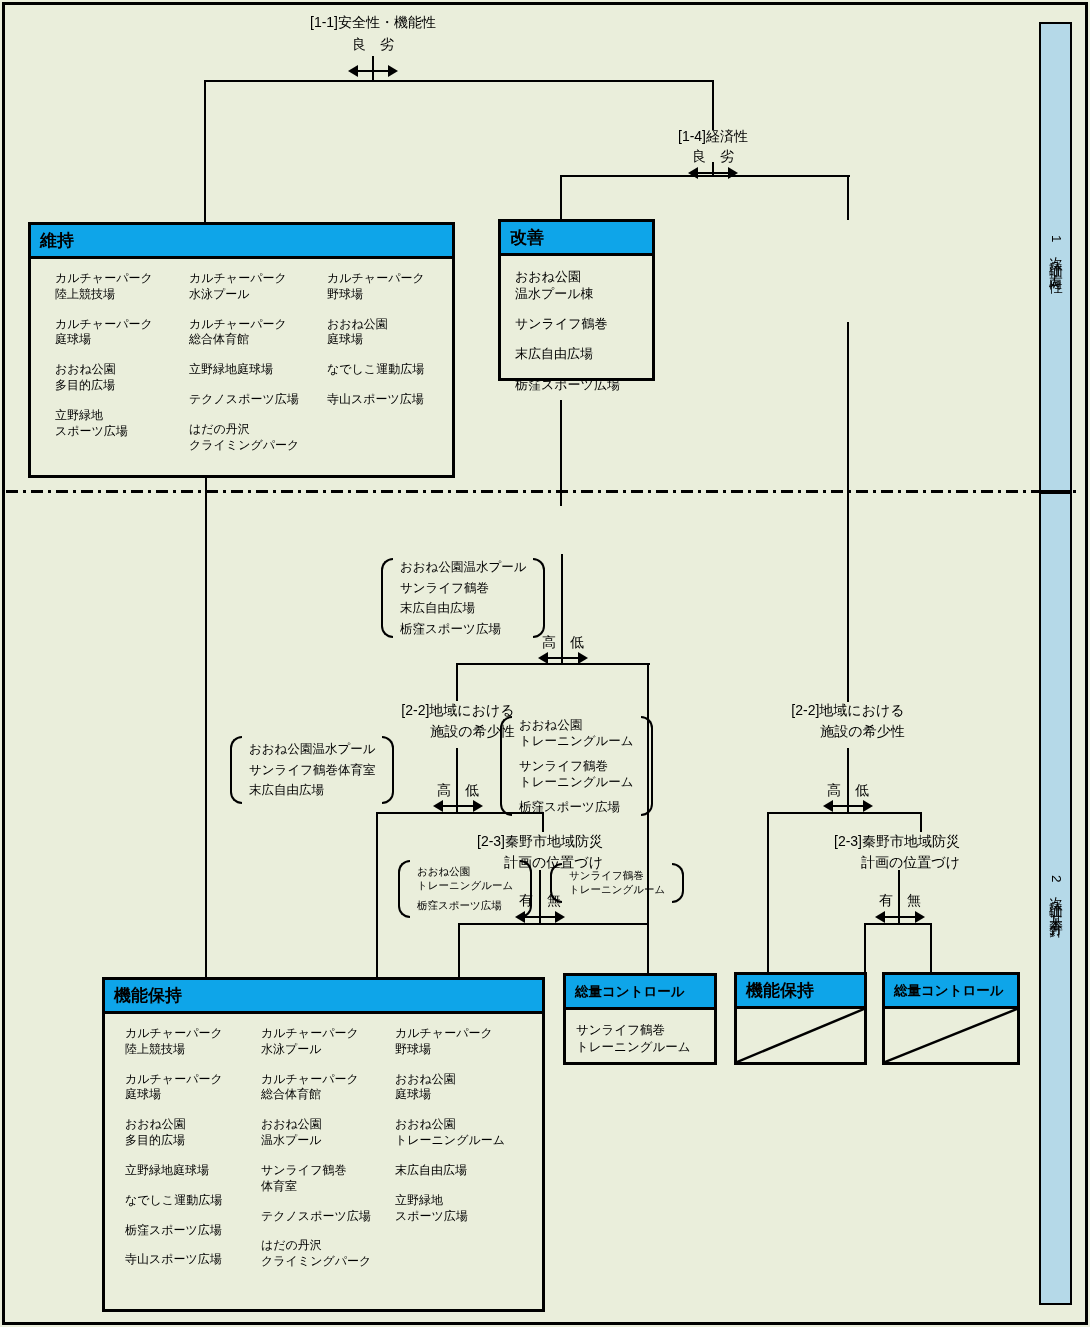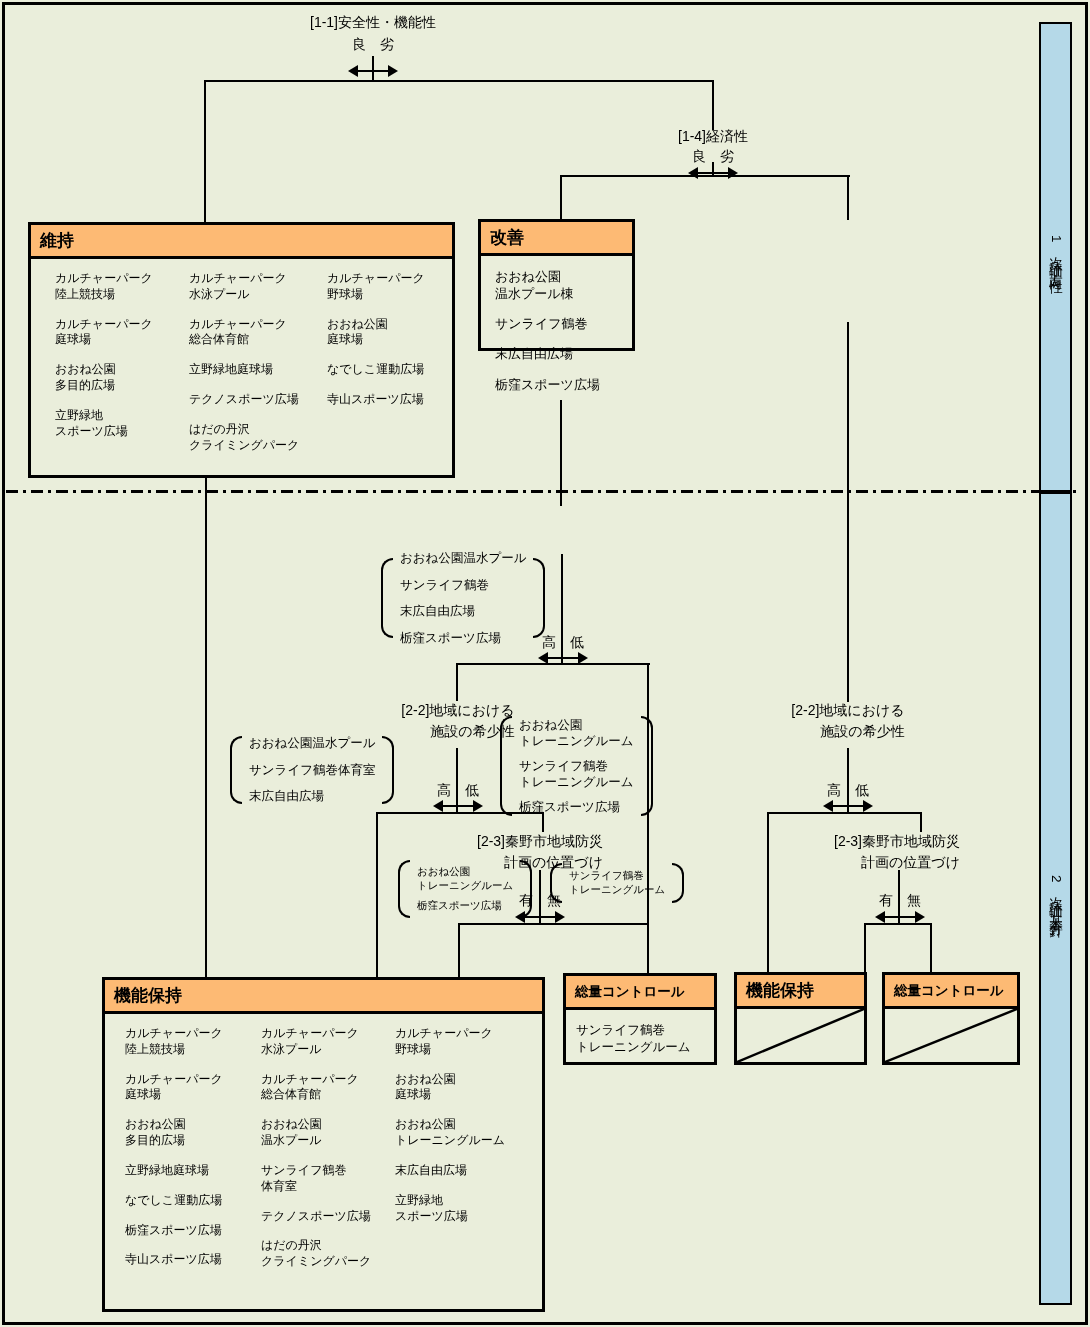--- a/index.html
+++ b/index.html
@@ -17,34 +17,34 @@
   .pair{position:absolute;transform:translateX(-50%);display:flex;gap:14px;font-size:14px;z-index:3;}
   
   .arr{position:absolute;transform:translateX(-50%);display:flex;align-items:center;width:50px;height:13px;}
   .arr i{display:block;}
   .arr .tl{width:0;height:0;border-top:6px solid transparent;border-bottom:6px solid transparent;border-right:10px solid #000;}
   .arr .tr{width:0;height:0;border-top:6px solid transparent;border-bottom:6px solid transparent;border-left:10px solid #000;}
   .arr .ml{flex:1;height:2px;background:#000;}
   
   .box{position:absolute;border:3px solid #000;background:#eaeedb;box-sizing:border-box;
        display:flex;flex-direction:column;z-index:2;}
-  .box-h{height:31px;background:#fdba74;border-bottom:3px solid #000;font-weight:bold;
+  .box-h{height:31px;background:#0ea5e9;border-bottom:3px solid #000;font-weight:bold;
          font-size:17px;display:flex;align-items:center;padding:0 9px;flex:0 0 auto;}
   .box-h.small{font-size:13.5px;}
   .box-b{position:relative;flex:1;}
   .col{position:absolute;top:12px;display:flex;flex-direction:column;gap:14px;font-size:12px;}
   .facility{white-space:pre-line;line-height:1.32;}
   .ilist{position:absolute;top:12px;left:14px;display:flex;flex-direction:column;gap:13px;font-size:13px;}
   .diag{position:absolute;inset:0;width:100%;height:100%;}
   
   .brk{position:absolute;display:flex;align-items:stretch;z-index:2;}
   .paren{width:12px;box-sizing:border-box;}
   .paren.l{border:2px solid #000;border-right:none;border-radius:14px 0 0 14px;margin-right:7px;}
   .paren.r{border:2px solid #000;border-left:none;border-radius:0 14px 14px 0;margin-left:7px;}
-  .blist{display:flex;flex-direction:column;justify-content:center;gap:10px;font-size:12.5px;line-height:1.3;}
+  .blist{display:flex;flex-direction:column;justify-content:center;gap:4px;font-size:12.5px;line-height:1.3;}
   .blist.gap8{gap:8px;line-height:1.25;}
   .blist.tiny{font-size:10.5px;line-height:1.28;gap:6px;}
   
   .sidebox{position:absolute;left:1039px;width:33px;background:#b5d9e8;border:2px solid #000;
            box-sizing:border-box;display:flex;align-items:center;justify-content:center;z-index:1;}
   .vtext{writing-mode:vertical-rl;font-size:13.5px;letter-spacing:4px;white-space:nowrap;}
 </style>
 </head>
 <body>
 
@@ -250,21 +250,21 @@
         <div class="facility">カルチャーパーク
 野球場</div>
         <div class="facility">おおね公園
 庭球場</div>
         <div class="facility">なでしこ運動広場</div>
         <div class="facility">寺山スポーツ広場</div>
       </div>
     </div>
   </div>
 
-  <div class="box" style="left:478px;top:219px;width:157px;height:132px">
+  <div class="box" style="left:498px;top:219px;width:157px;height:162px">
     <div class="box-h">改善</div>
     <div class="box-b">
       <div class="ilist">
         <div class="facility">おおね公園
 温水プール棟</div>
         <div class="facility">サンライフ鶴巻</div>
         <div class="facility">末広自由広場</div>
         <div class="facility">栃窪スポーツ広場</div>
       </div>
     </div>

